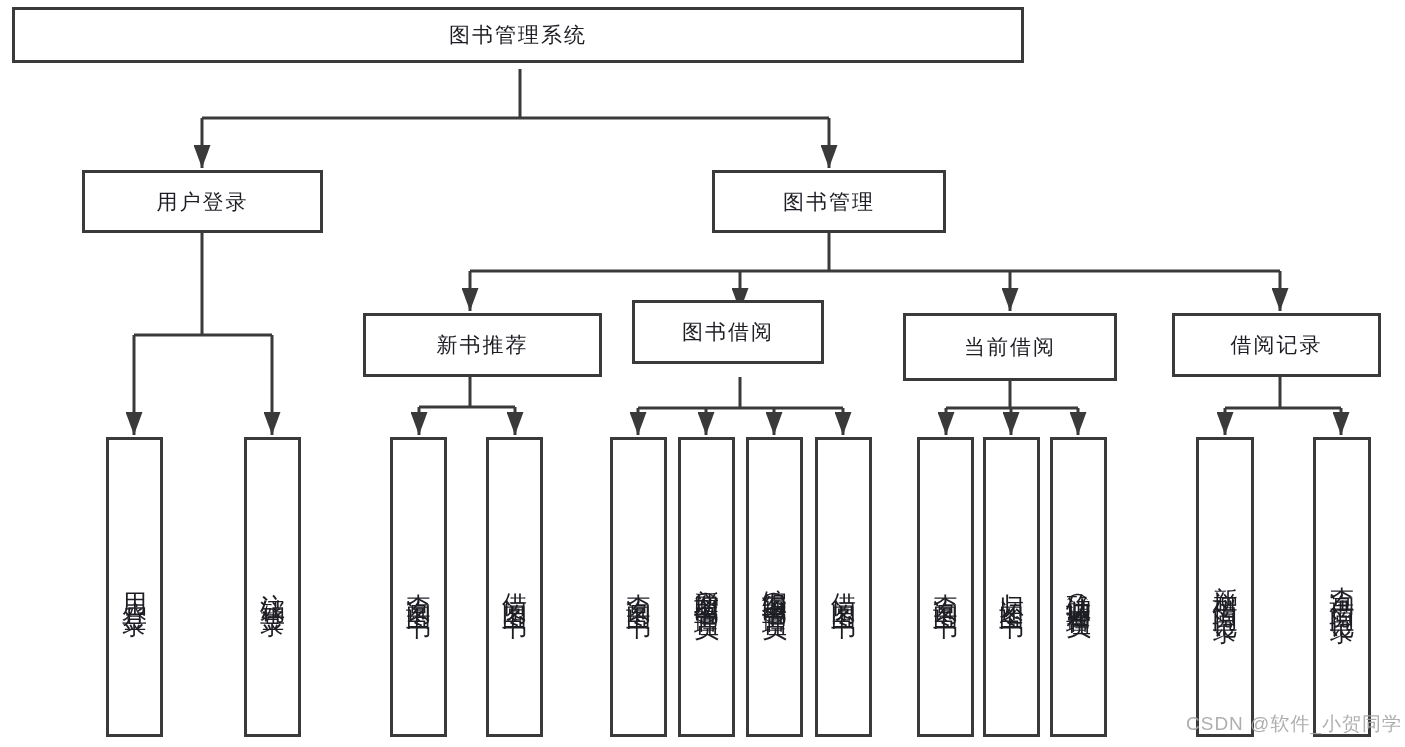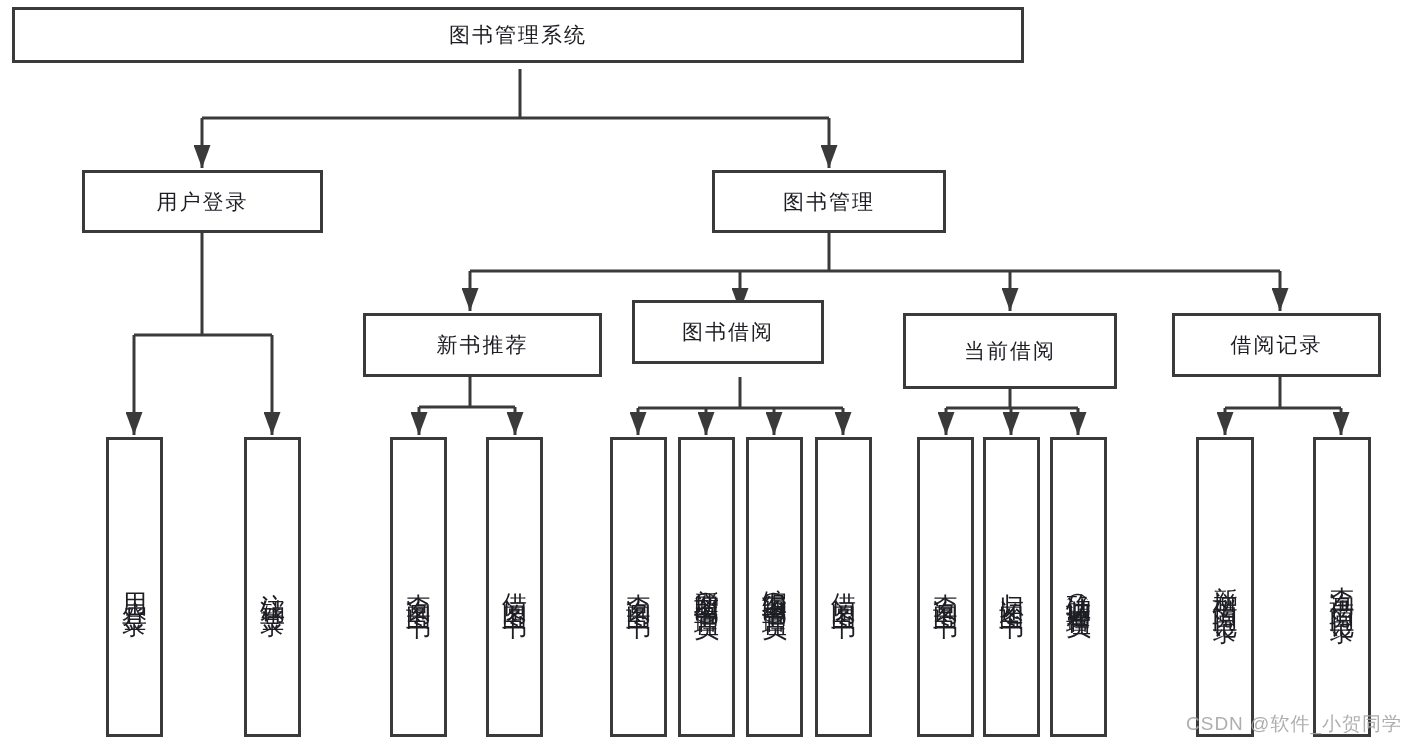--- a/index.html
+++ b/index.html
@@ -107,21 +107,21 @@
     <line x1="1341" y1="408" x2="1341" y2="435" stroke="#3a3a3a" stroke-width="3" marker-end="url(#ah)"></line>
   </svg>
 
   <div class="box h-box" style="left:12px;top:7px;width:1012px;height:56px">图书管理系统</div>
 
   <div class="box h-box" style="left:82px;top:170px;width:241px;height:63px">用户登录</div>
   <div class="box h-box" style="left:712px;top:170px;width:234px;height:63px">图书管理</div>
 
   <div class="box h-box" style="left:363px;top:313px;width:239px;height:64px">新书推荐</div>
   <div class="box h-box" style="left:632px;top:300px;width:192px;height:64px">图书借阅</div>
-  <div class="box h-box" style="left:903px;top:313px;width:214px;height:76px">当前借阅</div>
+  <div class="box h-box" style="left:903px;top:313px;width:214px;height:68px">当前借阅</div>
   <div class="box h-box" style="left:1172px;top:313px;width:209px;height:64px">借阅记录</div>
 
   <div class="box v-box" style="left:106px">用户登录</div>
   <div class="box v-box" style="left:244px">注销登录</div>
 
   <div class="box v-box" style="left:390px">查询图书</div>
   <div class="box v-box" style="left:486px">借阅图书</div>
 
   <div class="box v-box" style="left:610px">查询图书</div>
   <div class="box v-box" style="left:678px;letter-spacing:4px">新增图书（管理员）</div>

